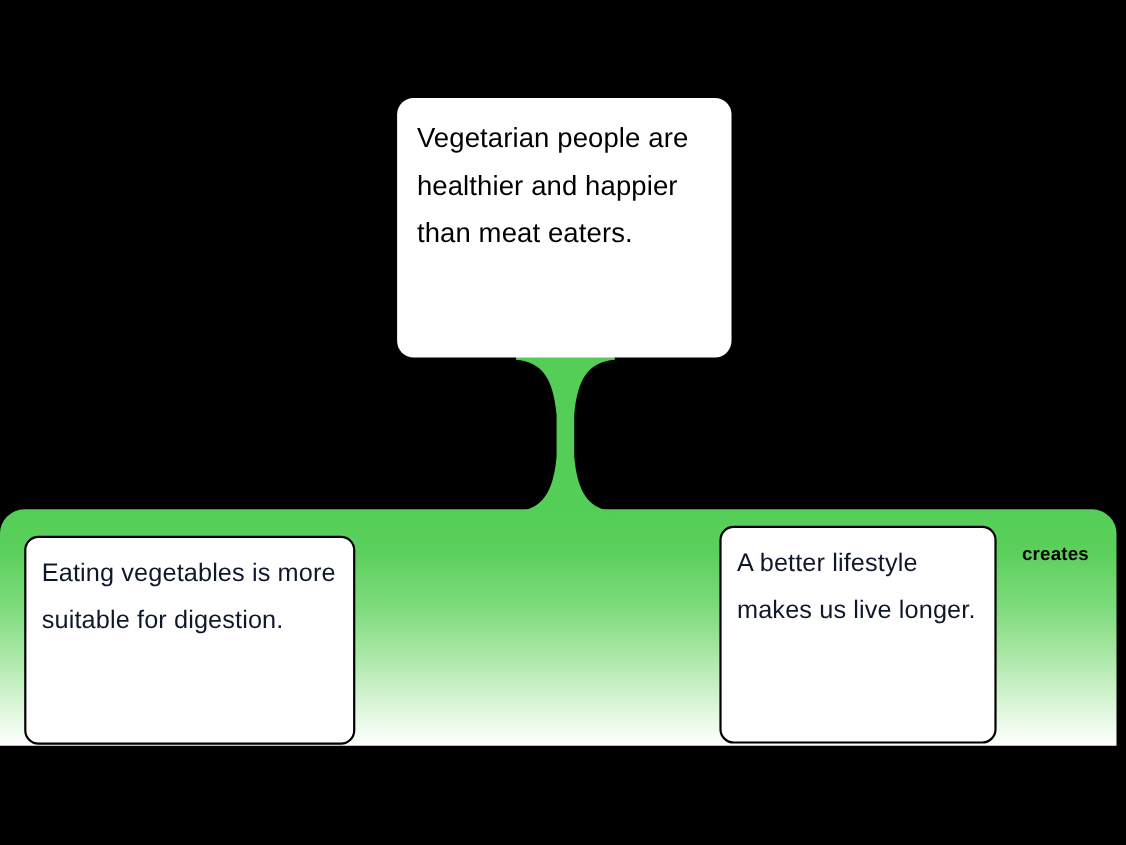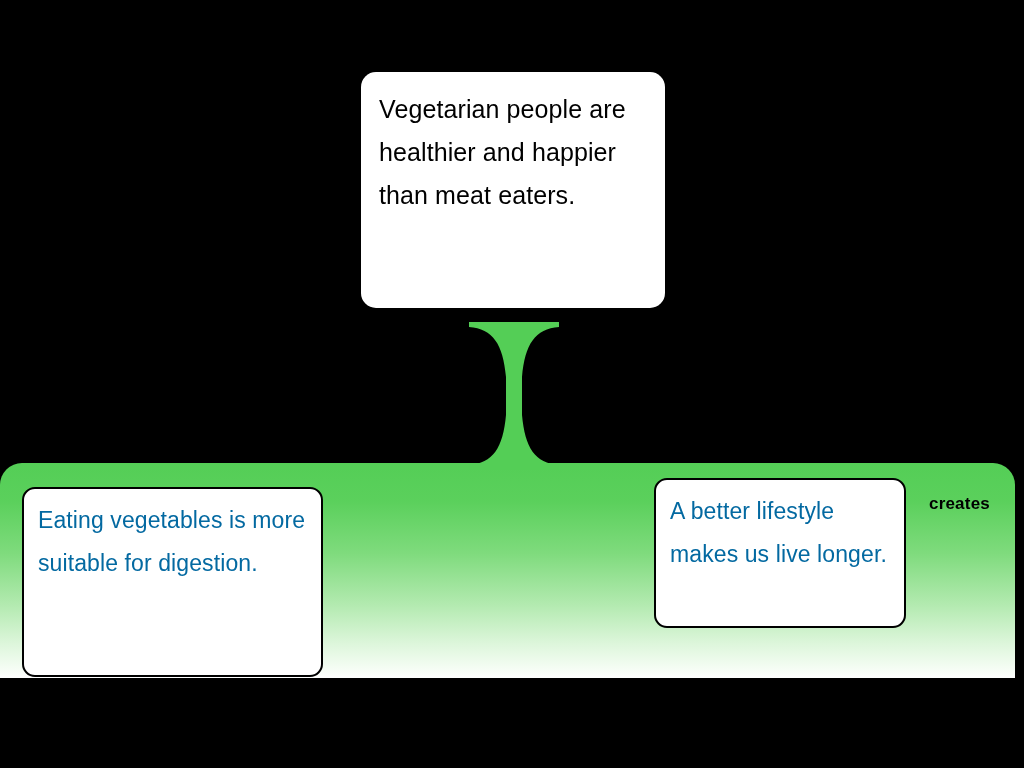--- a/index.html
+++ b/index.html
@@ -13,21 +13,21 @@
     height: 768px;
     background: #000000;
     overflow: hidden;
     font-family: "Liberation Sans", sans-serif;
   }
 
   
   .claim-node {
     position: absolute;
     left: 361px;
-    top: 72px;
+    top: 89px;
     width: 304px;
     height: 236px;
     background: #ffffff;
     border-radius: 15px;
     box-sizing: border-box;
     padding: 16px 18px 0 18px;
   }
   .claim-text {
     font-size: 25px;
     line-height: 43px;
@@ -78,27 +78,27 @@
     position: absolute;
     background: #ffffff;
     border: 2px solid #000000;
     border-radius: 13px;
     box-sizing: border-box;
     padding: 10px 14px 0 14px;
   }
   .premise-text {
     font-size: 23px;
     line-height: 43px;
-    color: #0369a1;
+    color: #0f172a;
     white-space: pre-line;
     letter-spacing: 0.1px;
   }
   .premise-1 { left: 22px;  top: 487px; width: 301px; height: 190px; }
   .premise-2 { left: 345px; top: 478px; width: 288px; height: 155px; }
-  .premise-3 { left: 654px; top: 478px; width: 252px; height: 150px; }
+  .premise-3 { left: 654px; top: 478px; width: 252px; height: 198px; }
 </style>
 </head>
 <body>
 
 <div id="canvas">
 
   <div class="support-panel"></div>
 
   <div class="connector">
     <svg width="90" height="148" viewBox="0 0 90 148">

